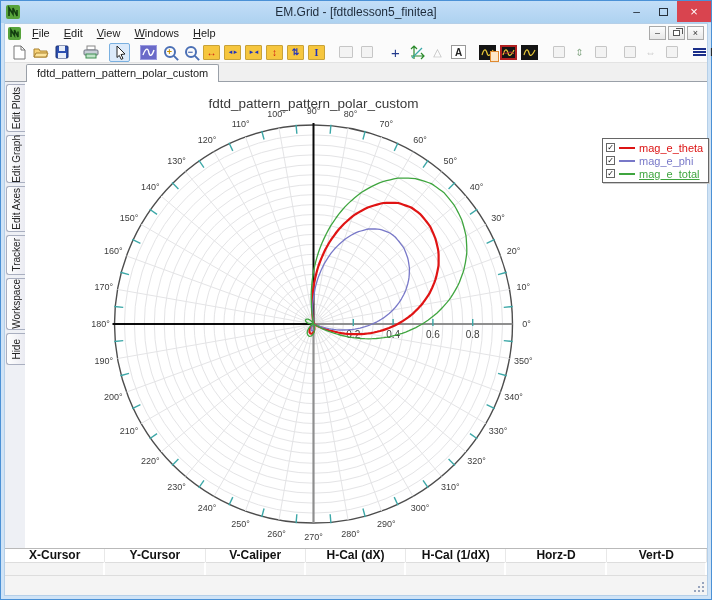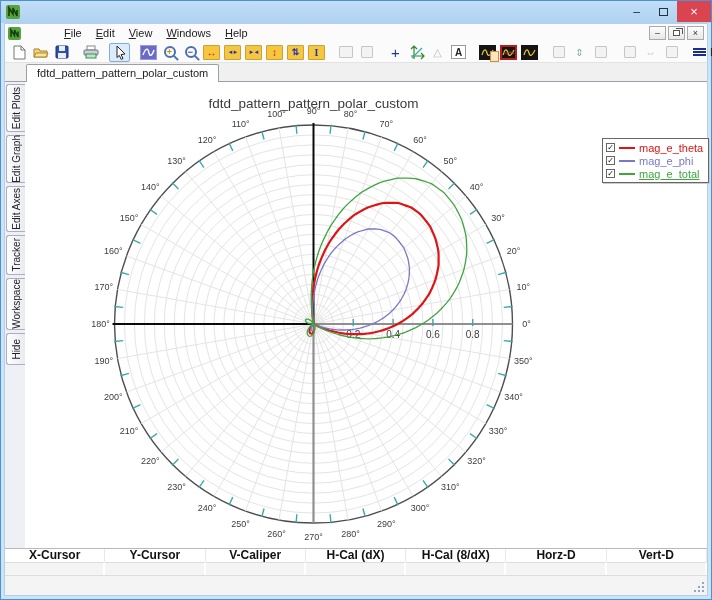--- a/index.html
+++ b/index.html
@@ -10,21 +10,21 @@
   .titlebar{height:22px;background:linear-gradient(#c3def8,#aed2f0);display:flex;align-items:center;position:relative;flex:0 0 auto;}
   .titlebar .app-ico{margin-left:5px;z-index:2;}
   .title-text{position:absolute;left:0;right:0;text-align:center;font-size:12px;color:#1d2b3a;}
   .cap-btns{margin-left:auto;display:flex;align-items:flex-start;height:22px;z-index:2;}
   .cap-btn{width:27px;height:21px;display:flex;align-items:center;justify-content:center;color:#26303c;font-size:12px;cursor:default;}
   .cap-btn.close{width:34px;background:#d9444f;color:#fff;font-size:13px;}
   .g-max{width:9px;height:8px;border:1px solid #26303c;display:inline-block;}
   
   .client{flex:1;margin:0 3px 3px;background:#fff;display:flex;flex-direction:column;min-height:0;border:1px solid #b5cfe8;}
   
-  .menubar{height:18px;display:flex;align-items:center;background:#fbfbfb;font-size:11px;color:#222;flex:0 0 auto;gap:32px;}
+  .menubar{height:18px;display:flex;align-items:center;background:#fbfbfb;font-size:11px;color:#222;flex:0 0 auto;}
   .menubar .app-ico{margin:0 4px 0 3px;}
   .mi{display:inline-block;padding:1px 7px;cursor:default;}
   .mi::first-letter{text-decoration:underline;}
   .mdi-btns{margin-left:auto;display:flex;gap:2px;padding-right:3px;}
   .mdi-btn{width:17px;height:14px;border:1px solid #a9a9a9;background:linear-gradient(#fdfdfd,#e7e7e7);display:flex;align-items:center;justify-content:center;font-size:9px;color:#333;}
   .g-restore{width:7px;height:6px;border:1px solid #555;background:#fff;position:relative;}
   .g-restore:before{content:"";position:absolute;left:2px;top:-3px;width:6px;height:5px;border:1px solid #555;border-bottom:none;border-left:none;}
   
   .toolbar{height:21px;display:flex;align-items:center;background:#fbfbfb;border-bottom:1px solid #e3e3e3;padding-left:4px;flex:0 0 auto;}
   .ti{width:21px;height:19px;display:flex;align-items:center;justify-content:center;flex:0 0 auto;}
@@ -83,20 +83,21 @@
 </head>
 <body>
 
 <div class="window">
 
   <div class="titlebar">
     <svg class="app-ico" width="14" height="14">
         <rect x="0" y="0" width="14" height="14" rx="2" fill="#57a33b"></rect>
         <path d="M3 11 L3 3 L7 9 L7 3 L11 11 L11 5" stroke="#123d10" stroke-width="1.6" fill="none"></path>
       </svg>
+    <div class="title-text">EM.Grid - [fdtdlesson5_finitea]</div>
     <div class="cap-btns">
       <div class="cap-btn">–</div>
       <div class="cap-btn">
           <span class="g-max"></span>
         </div>
       <div class="cap-btn close">×</div>
     </div>
   </div>
 
   <div class="client">
@@ -451,21 +452,21 @@
           </div>
       </div>
     </div>
 
     <div class="cursor-table">
       <div class="crow" id="cursor-head">
           <div class="chead">X-Cursor</div>
           <div class="chead">Y-Cursor</div>
           <div class="chead">V-Caliper</div>
           <div class="chead">H-Cal (dX)</div>
-          <div class="chead">H-Cal (8/dX)</div>
+          <div class="chead">H-Cal (1/dX)</div>
           <div class="chead">Horz-D</div>
           <div class="chead">Vert-D</div>
         </div>
       <div class="crow" id="cursor-cells">
           <div class="ccell"></div>
           <div class="ccell"></div>
           <div class="ccell"></div>
           <div class="ccell"></div>
           <div class="ccell"></div>
           <div class="ccell"></div>

